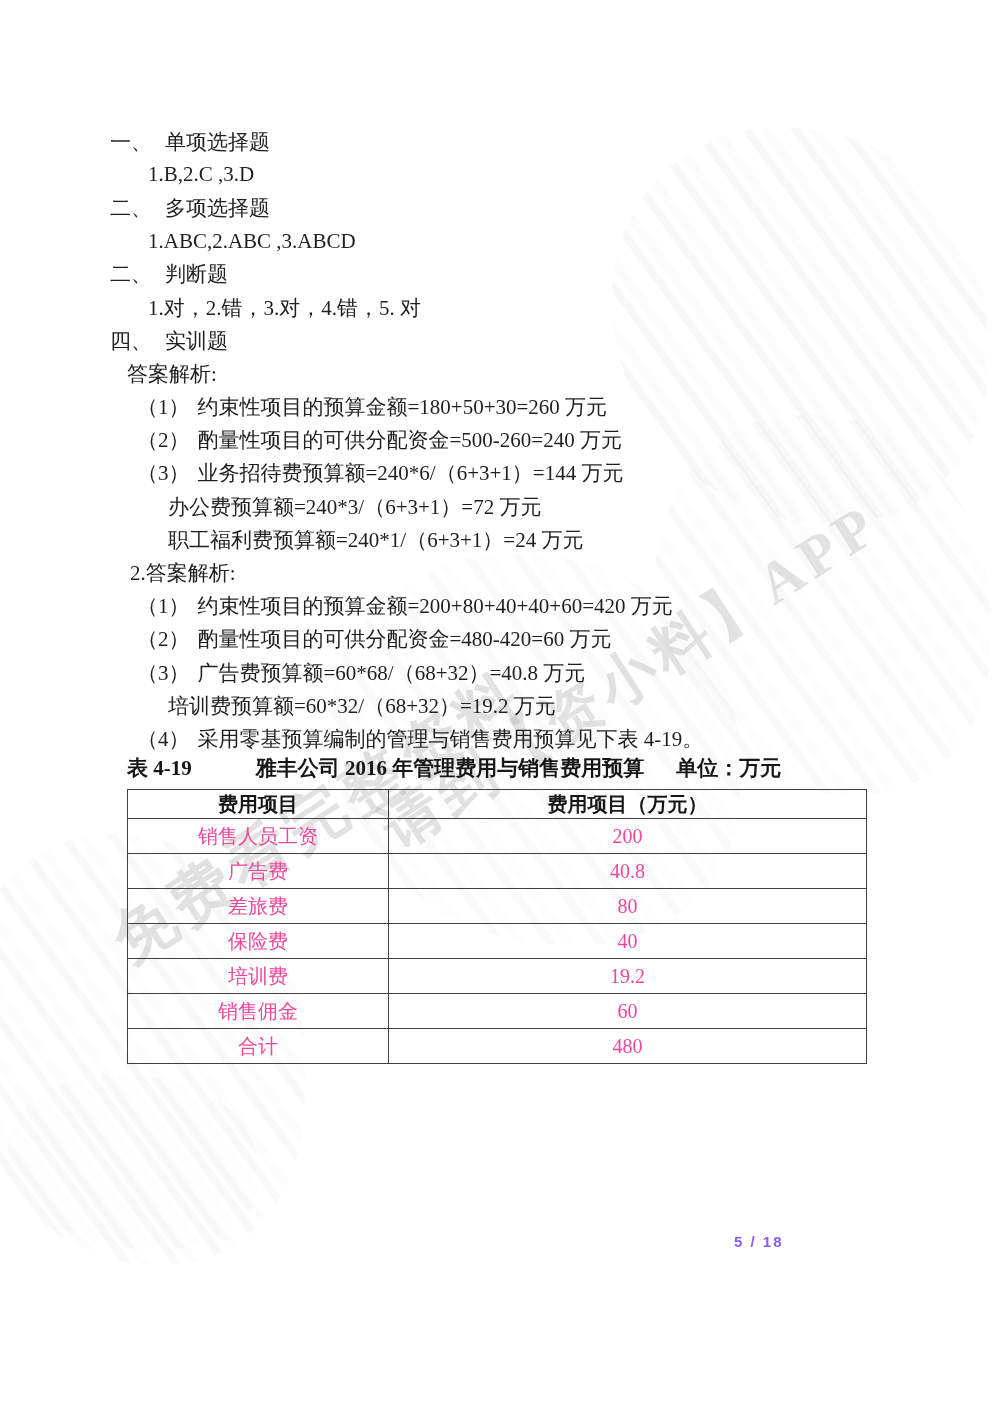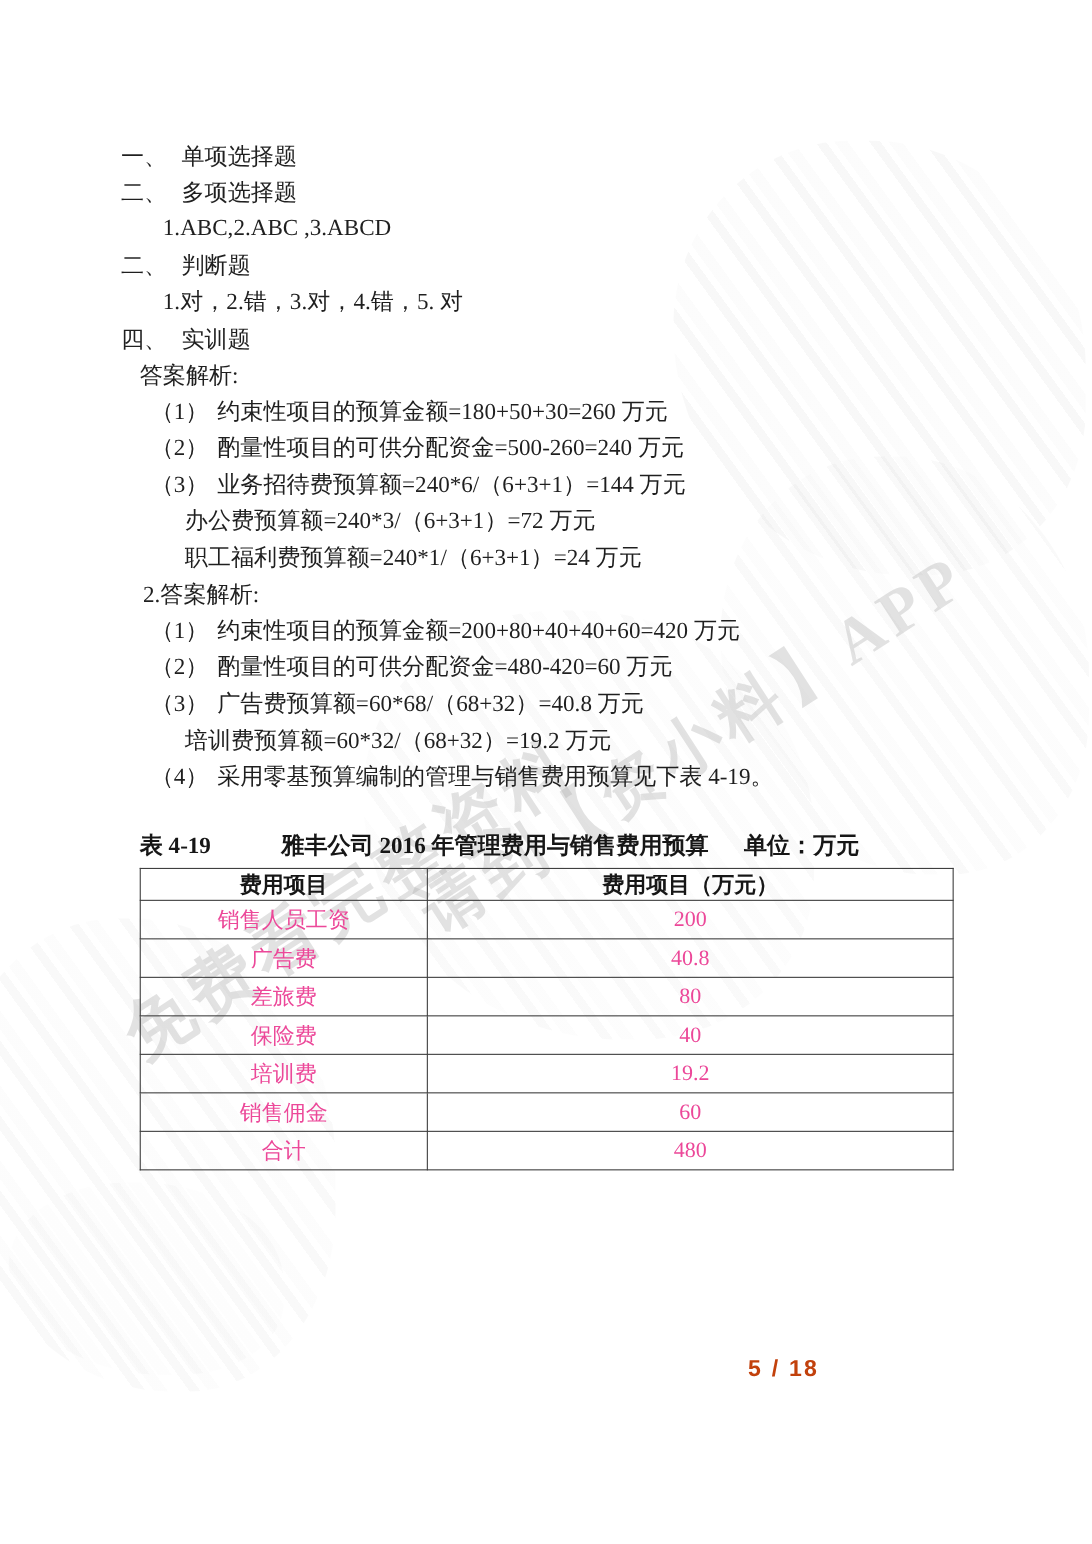--- a/index.html
+++ b/index.html
@@ -85,24 +85,24 @@
     vertical-align:middle;
     padding:0;
     font-size:20px;
     background:transparent;
   }
   table.budget th { height:28px; font-weight:700; color:#161616; }
   table.budget td { height:34px; font-weight:400; color:#ec4899; }
 
   
   .pageno {
-    position:absolute; left:680px; top:1233px;
+    position:absolute; left:734px; top:1233px;
     font-family:"Liberation Sans","DejaVu Sans",sans-serif;
-    font-weight:700; font-size:21px; letter-spacing:2px;
-    color:#c2410c;
+    font-weight:700; font-size:15px; letter-spacing:2px;
+    color:#8b5cf6;
   }
 </style>
 </head>
 <body>
 
 <div class="page">
 
   <div class="sw sw1"></div>
   <div class="sw sw2"></div>
   <div class="sw sw3"></div>
@@ -110,20 +110,21 @@
   <div class="sw sw5"></div>
 
   <div class="wm wm1">免费看完整资料</div>
   <div class="wm wm2">请到【资小料】APP</div>
 
   <div class="content">
 
     <div class="line">
       <span class="sec-marker">一、</span><span>单项选择题</span>
     </div>
+    <div class="line l-ans">1.B,2.C ,3.D</div>
 
     <div class="line">
       <span class="sec-marker">二、</span><span>多项选择题</span>
     </div>
     <div class="line l-ans">1.ABC,2.ABC ,3.ABCD</div>
 
     <div class="line">
       <span class="sec-marker">二、</span><span>判断题</span>
     </div>
     <div class="line l-ans">1.对，2.错，3.对，4.错，5. 对</div>

